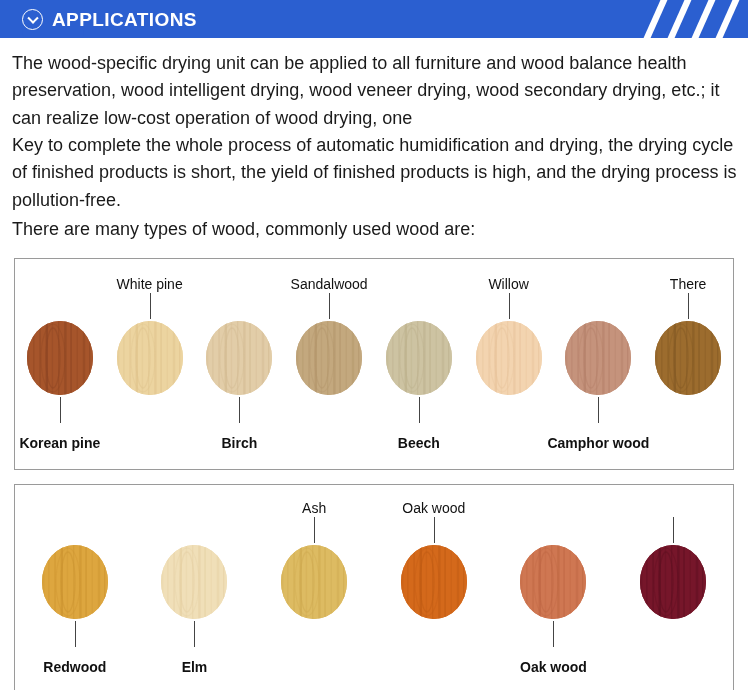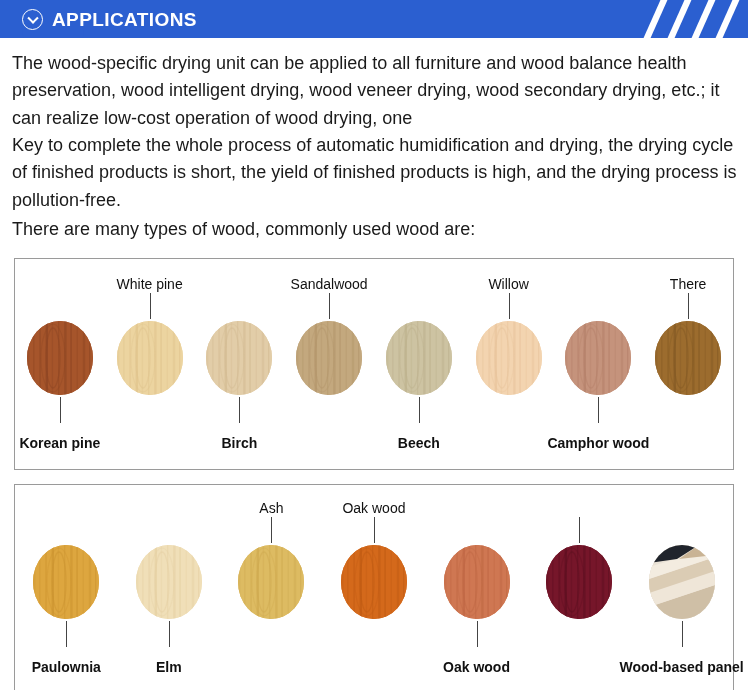--- a/index.html
+++ b/index.html
@@ -395,21 +395,21 @@
             <rect x="43.4" y="-4" width="1.3" height="82" fill="#cc9430" opacity="0.71"></rect>
             <rect x="49.6" y="-4" width="1.3" height="82" fill="#cc9430" opacity="0.35"></rect>
             <rect x="55.8" y="-4" width="2.4" height="82" fill="#cc9430" opacity="0.47"></rect>
             <rect x="62.0" y="-4" width="1.3" height="82" fill="#cc9430" opacity="0.59"></rect>
             <ellipse cx="26" cy="37" rx="7" ry="30" fill="none" stroke="#cc9430" stroke-width="1.3" opacity="0.5"></ellipse>
             <ellipse cx="26" cy="37" rx="12" ry="34" fill="none" stroke="#cc9430" stroke-width="1.1" opacity="0.34"></ellipse>
             <rect width="66" height="74" fill="url(#none)"></rect>
           </svg>
         </div>
         <div class="leader down"></div>
-        <div class="lbl down">Paulownia</div>
+        <div class="lbl down">Redwood</div>
       </div>
       <div class="swatch-cell">
         <div class="disc" style="background: rgb(240, 223, 184);">
           <svg class="grain" style="opacity:1" viewBox="0 0 66 74" preserveAspectRatio="none">
             <rect width="66" height="74" fill="#f0dfb8"></rect>
             <rect x="0.0" y="-4" width="2.4" height="82" fill="#e5d0a3" opacity="0.35"></rect>
             <rect x="6.2" y="-4" width="1.3" height="82" fill="#e5d0a3" opacity="0.47"></rect>
             <rect x="12.4" y="-4" width="1.3" height="82" fill="#e5d0a3" opacity="0.59"></rect>
             <rect x="18.6" y="-4" width="2.4" height="82" fill="#e5d0a3" opacity="0.71"></rect>
             <rect x="24.8" y="-4" width="1.3" height="82" fill="#e5d0a3" opacity="0.35"></rect>
@@ -511,29 +511,14 @@
             <rect x="49.6" y="-4" width="1.3" height="82" fill="#5e0f20" opacity="0.35"></rect>
             <rect x="55.8" y="-4" width="2.4" height="82" fill="#5e0f20" opacity="0.47"></rect>
             <rect x="62.0" y="-4" width="1.3" height="82" fill="#5e0f20" opacity="0.59"></rect>
             <ellipse cx="26" cy="37" rx="7" ry="30" fill="none" stroke="#5e0f20" stroke-width="1.3" opacity="0.5"></ellipse>
             <ellipse cx="26" cy="37" rx="12" ry="34" fill="none" stroke="#5e0f20" stroke-width="1.1" opacity="0.34"></ellipse>
             <rect width="66" height="74" fill="url(#none)"></rect>
           </svg>
         </div>
         <div class="leader up"></div>
       </div>
-      <div class="swatch-cell">
-        <div class="disc" style="background: rgb(216, 203, 184);">
-          <svg class="grain" style="opacity:1" viewBox="0 0 66 74" preserveAspectRatio="none">
-            <rect width="66" height="74" fill="#e9e2d6"></rect>
-            <polygon points="0,62 66,40 66,74 0,74" fill="#cfbfa6"></polygon>
-            <polygon points="0,48 66,26 66,40 0,62" fill="#efe6d8"></polygon>
-            <polygon points="0,34 66,12 66,26 0,48" fill="#dbccb4"></polygon>
-            <polygon points="0,22 66,2 66,12 0,34" fill="#f3ece0"></polygon>
-            <polygon points="8,0 50,0 28,14 0,18" fill="#20242c"></polygon>
-            <polygon points="50,0 66,0 66,10 30,14" fill="#c9b394"></polygon>
-          </svg>
-        </div>
-        <div class="leader down"></div>
-        <div class="lbl down">Wood-based panel</div>
-      </div>
     </div>
 </div>
 
 </body></html>

